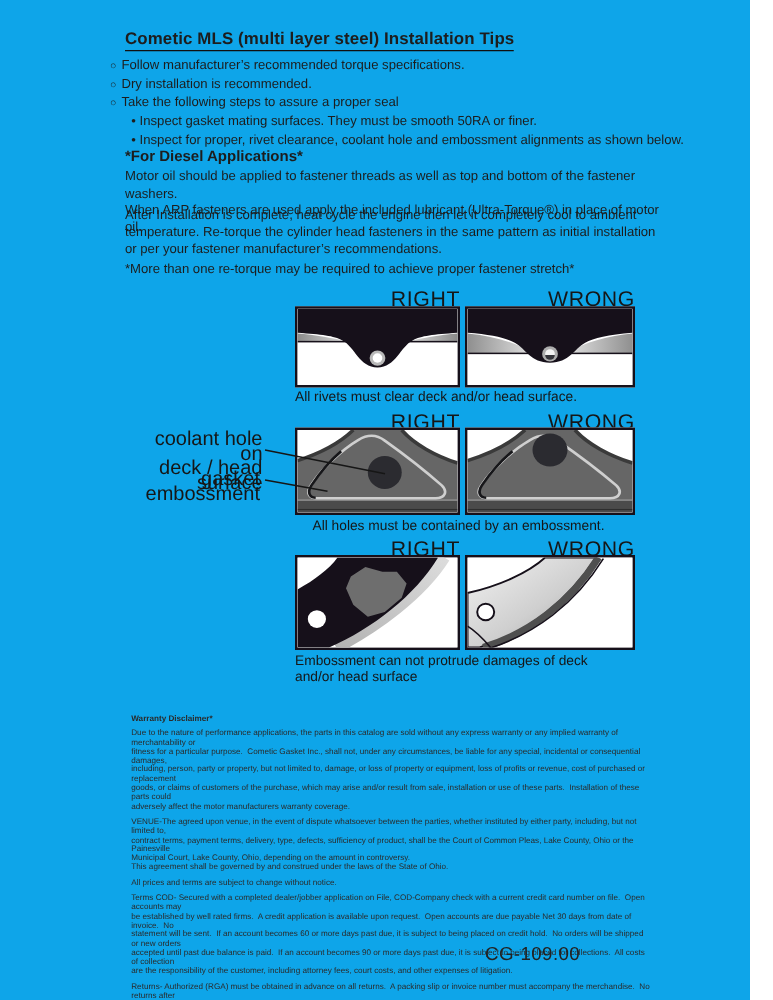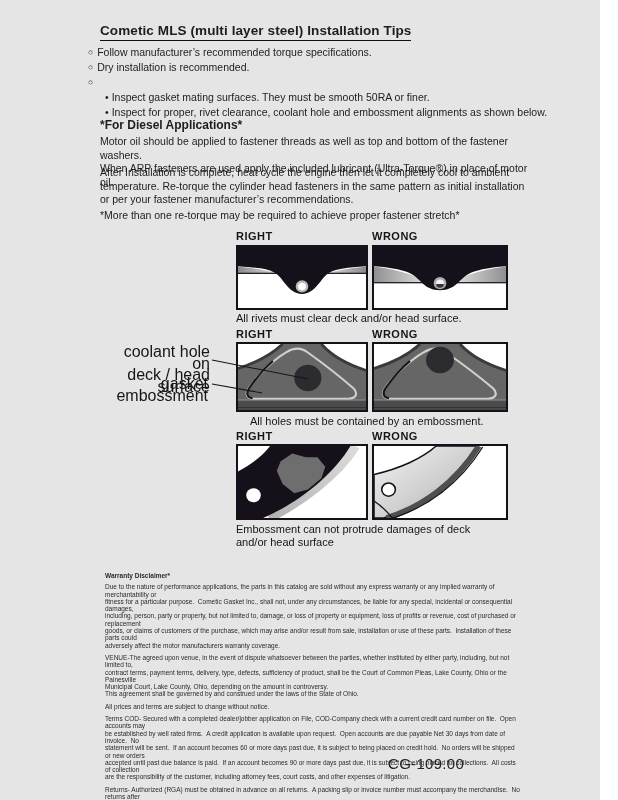--- a/index.html
+++ b/index.html
@@ -1,19 +1,19 @@
 <!DOCTYPE html>
 <html><head>
 <meta charset="utf-8">
 <style>
   * { margin:0; padding:0; box-sizing:border-box; }
   html,body { background:#ffffff; }
   body { font-family:"Liberation Sans", sans-serif; color:#1d1d1d; }
   #page {
-    position:relative; width:600px; height:800px; background:#e5e5e5;
+    position:relative; width:600px; height:800px; background:#0ea5e9;
     overflow:hidden;
   }
   .abs { position:absolute; }
 
   
   .title {
     left:100px; top:23px;
     font-size:13.5px; font-weight:bold;
     border-bottom:1.5px solid #111; padding-bottom:2px;
     letter-spacing:0.1px;
@@ -24,21 +24,21 @@
   .b-mark { font-size:8.5px; line-height:15px; margin-right:4px; }
   .b-mark.dot { font-size:10.5px; margin-right:3px; }
 
   .diesel-head { left:100px; top:118px; font-size:12px; font-weight:bold; }
   .para { left:100px; top:0; width:440px; font-size:10.5px; line-height:13.5px; white-space:pre-wrap; }
   .para1 { top:135px; }
   .para2 { top:166px; }
   .note  { top:209px; }
 
   
-  .dg-label { font-size:11px; letter-spacing:0.5px; text-align:left; color:#161616;font-weight:bold; }
+  .dg-label { font-size:17px; letter-spacing:0.5px; text-align:right; color:#161616; }
   .dg-box { border:2px solid #16101a; background:#fff; }
   .dg-box svg { display:block; width:100%; height:100%; }
   .dg-caption { font-size:11px; line-height:13px; white-space:pre-wrap; color:#161616; }
   .ann { font-size:16px; line-height:11.5px; text-align:right; white-space:pre-wrap; color:#161616; }
   .leader { pointer-events:none; }
 
   
   .legal { left:105px; top:572px; width:415px; font-size:6.5px; line-height:7.3px; color:#2a2a2a; }
   .legal .lg-head { font-weight:bold; margin-bottom:4px; }
   .legal p { white-space:pre-wrap; margin-bottom:5px; }
@@ -56,20 +56,21 @@
     <div class="b-row">
       <span class="b-mark">○</span>
       <span>Follow manufacturer’s recommended torque specifications.</span>
     </div>
     <div class="b-row">
       <span class="b-mark">○</span>
       <span>Dry installation is recommended.</span>
     </div>
     <div class="b-row">
       <span class="b-mark">○</span>
+      <span>Take the following steps to assure a proper seal</span>
     </div>
     <div class="b-row sub">
       <span class="b-mark dot">•</span>
       <span>Inspect gasket mating surfaces.  They must be smooth 50RA or finer.</span>
     </div>
     <div class="b-row sub">
       <span class="b-mark dot">•</span>
       <span>Inspect for proper, rivet clearance, coolant hole and embossment alignments as shown below.</span>
     </div>
   </div>

